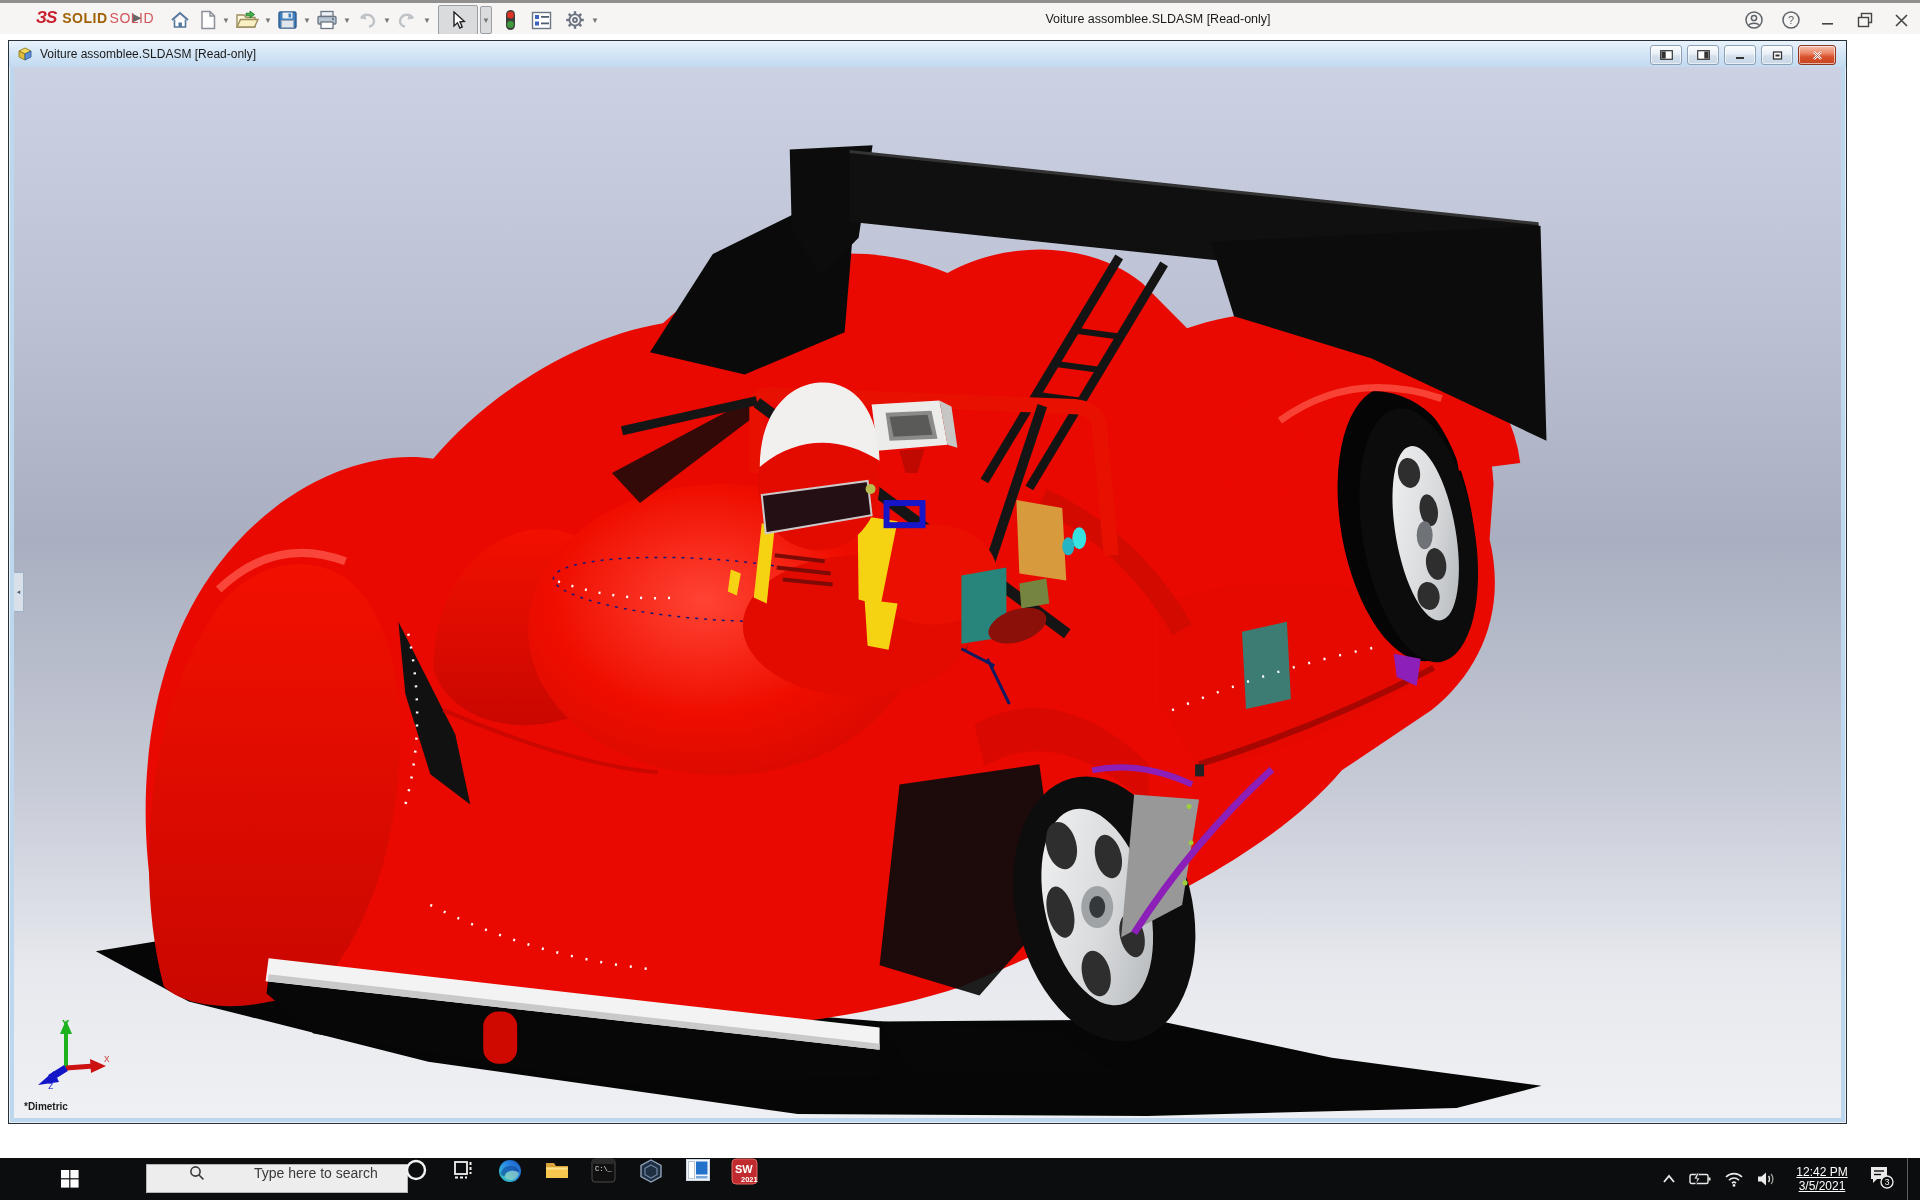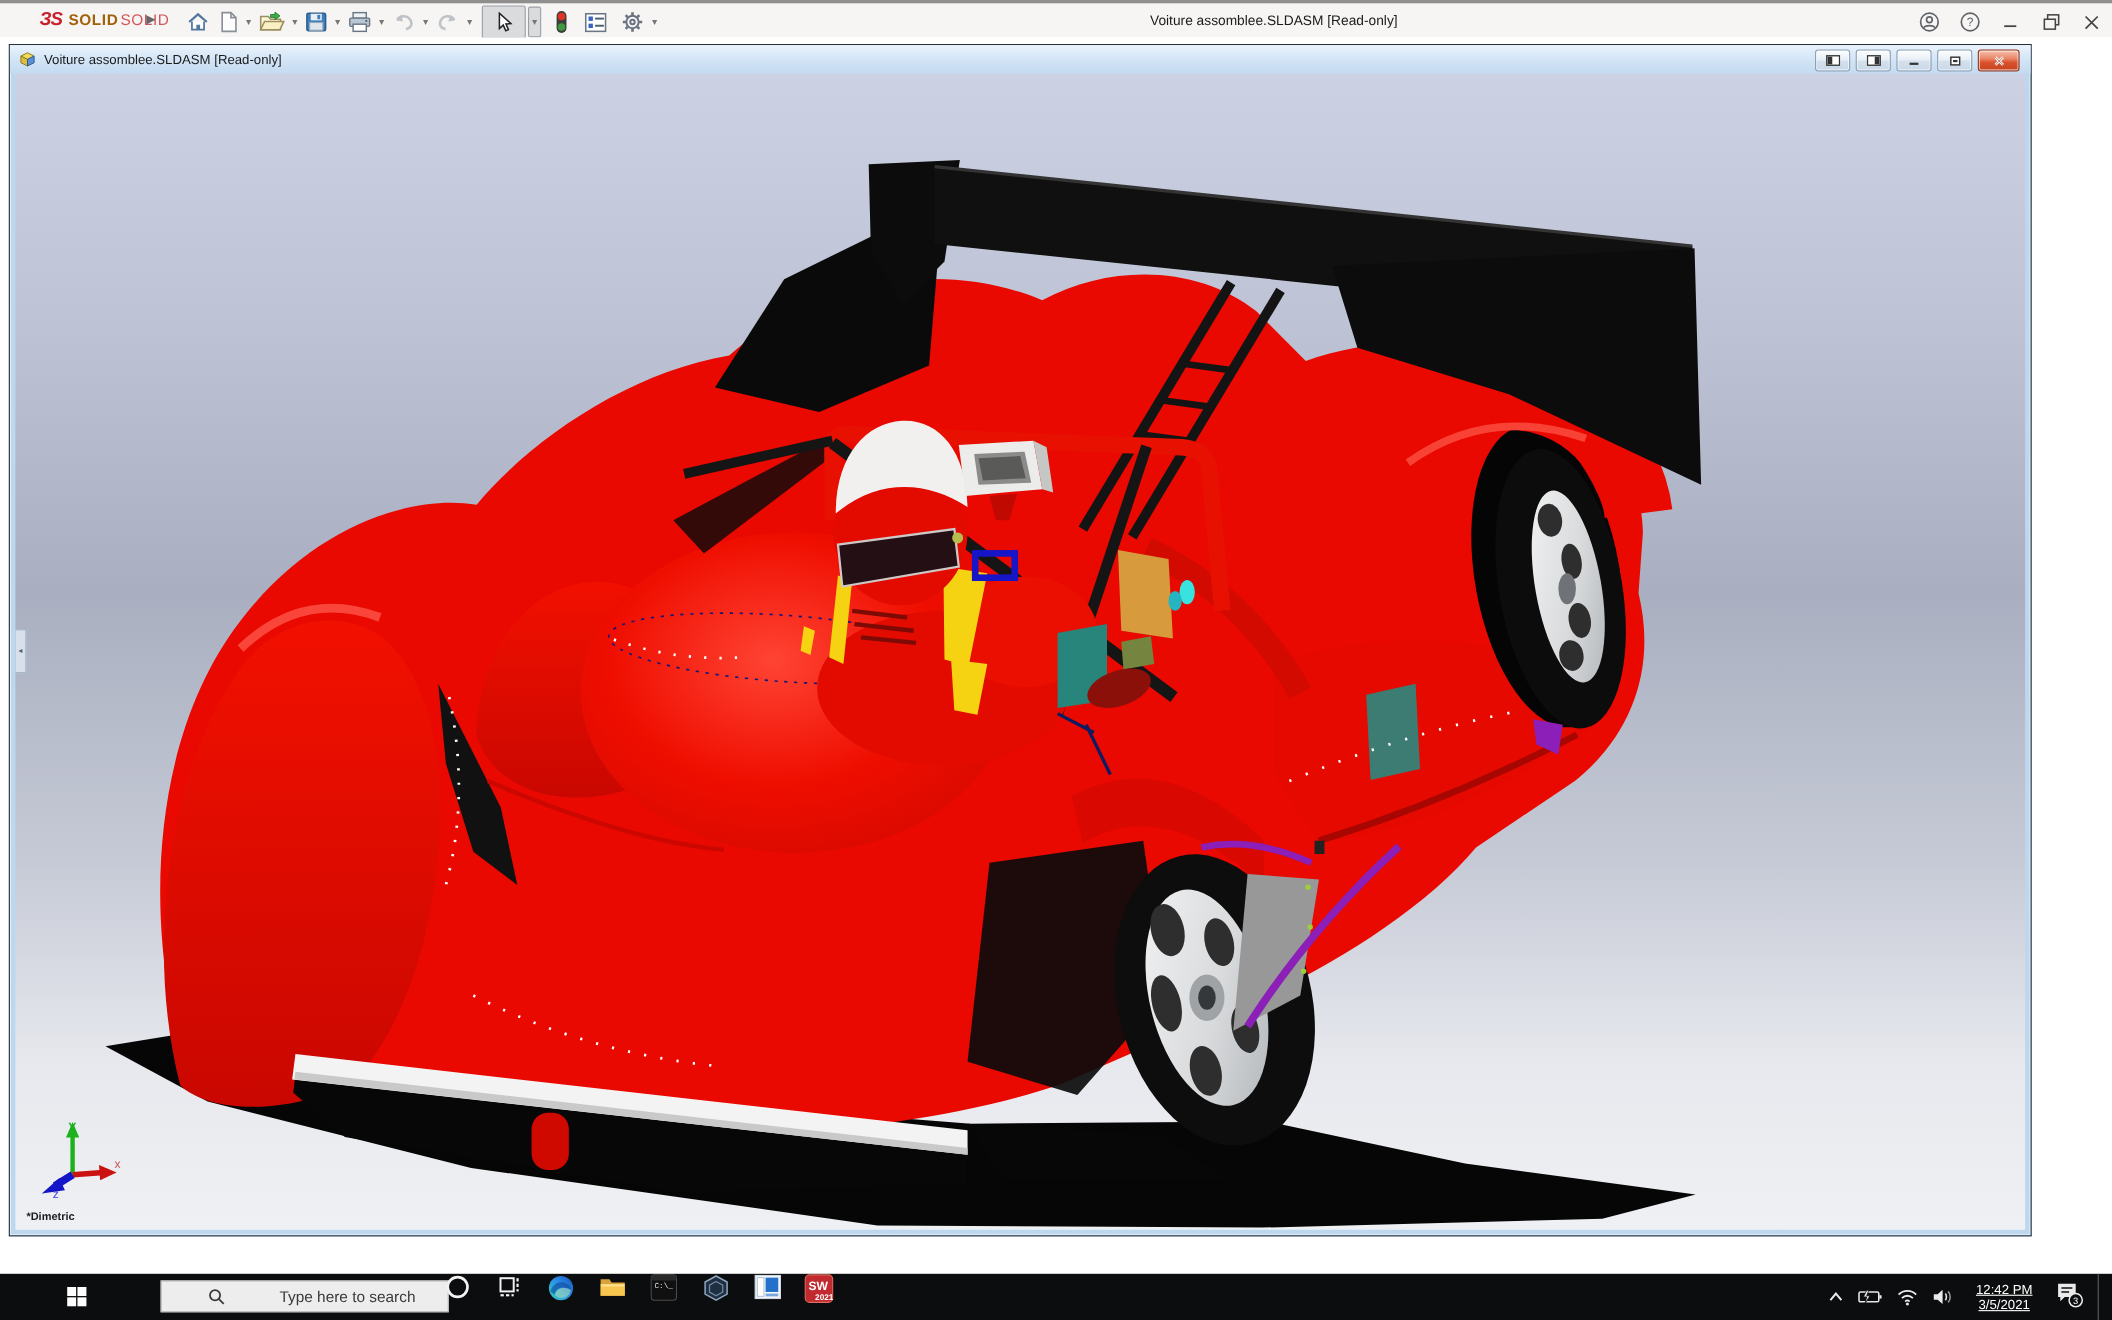--- a/index.html
+++ b/index.html
@@ -47,21 +47,21 @@
   .view-label{position:absolute;left:10px;bottom:6px;font-size:10px;font-weight:bold;color:#1c1c1c;}
   .triad{position:absolute;left:14px;bottom:28px;}
   .left-tab{position:absolute;left:0px;top:505px;width:9px;height:38px;background:#d9e0ea;
     border:1px solid #9fb2c6;border-left:none;font-size:7px;color:#4a6076;
     display:flex;align-items:center;justify-content:center;}
 
   
   .taskbar{position:absolute;left:0;bottom:0;width:1920px;height:42px;background:#0c0d0e;}
   .start{position:absolute;left:46px;top:0;width:48px;height:42px;display:flex;align-items:center;justify-content:center;}
   .search{position:absolute;left:146px;top:6px;width:262px;height:29px;background:#ededed;
-    border:1px solid #b5b5b5;display:flex;align-items:center;box-sizing:border-box;}
+    border:1px solid #b5b5b5;display:flex;box-sizing:border-box;}
   .search .mag{margin-left:42px;}
   .search .ph{margin-left:49px;font-size:14px;color:#3a3a3a;white-space:nowrap;}
   .tb-icons{position:absolute;left:392px;top:0;height:42px;display:flex;}
   .tb-item{position:relative;width:47px;height:58px;display:flex;align-items:flex-start;justify-content:center;}
   .runline{position:absolute;left:6px;bottom:0;width:35px;height:3px;background:#5fa8dd;}
   .tray{position:absolute;right:6px;top:0;height:42px;display:flex;align-items:center;gap:13px;}
   .clock{color:#fff;font-size:12px;text-align:center;line-height:14px;width:66px;text-decoration:underline;}
   .badge-wrap{position:relative;}
   .sliver{width:6px;height:42px;border-left:1px solid #5c5c5c;}
   .cmd-label{font-size:7px;fill:#e8e8e8;font-family:"Liberation Mono",monospace;}

